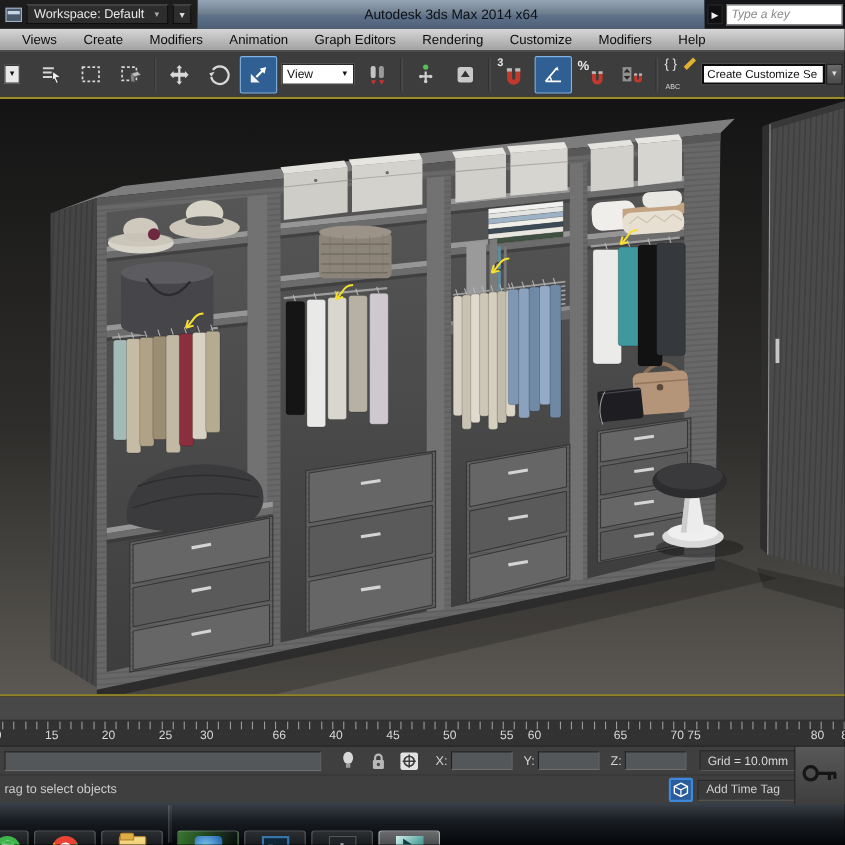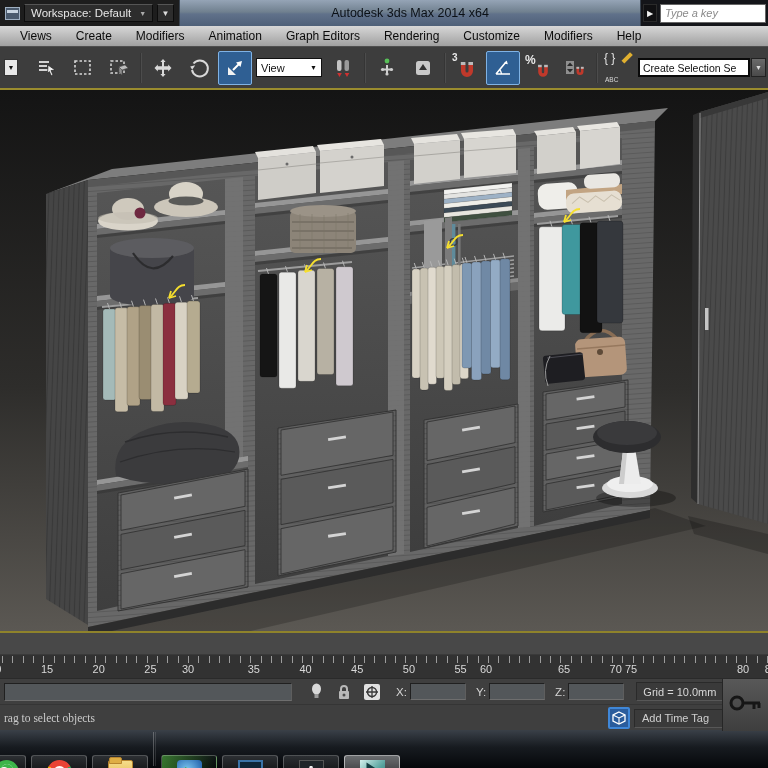--- a/index.html
+++ b/index.html
@@ -65,21 +65,21 @@
   .srow1 { border-bottom:1px solid #353535; }
   .sunken { background:#53575a; border:1px solid #202020; border-bottom-color:#6e6e6e; border-right-color:#5e5e5e; }
   .listener { width:288px; height:18px; margin-right:10px; }
   .sicon { width:20px; height:20px; display:flex; align-items:center; justify-content:center; margin:0 4px; }
   .axlbl { color:#d4d4d4; font-size:11.5px; margin:0 3px 0 10px; }
   .axfield { width:56px; height:17px; }
   .gridbox { width:88px; height:19px; background:#3a3a3a; border:1px solid #2a2a2a; border-bottom-color:#575757;
     color:#d8d8d8; font-size:11px; display:flex; align-items:center; padding:0 6px; margin-left:12px; white-space:nowrap; }
   .keybtn { position:absolute; right:0; top:0; width:46px; height:52px; background:linear-gradient(#585858,#3e3e3e);
     border-left:1px solid #262626; display:flex; align-items:center; justify-content:center; }
-  .prompt { color:#cbcbcb; font-size:11.5px;font-family:Liberation Serif, serif; }
+  .prompt { color:#cbcbcb; font-size:11.5px; }
   .isobtn { width:22px; height:22px; border:2px solid #3f87d8; background:#2a5c9c; border-radius:2px;
     display:flex; align-items:center; justify-content:center; margin-right:4px; }
   .timetag { width:96px; height:19px; background:#3a3a3a; border:1px solid #2a2a2a; border-bottom-color:#575757;
     color:#cfcfcf; font-size:11px; display:flex; align-items:center; padding:0 7px; white-space:nowrap; }
   .spacer { flex:1; }
 
   
   .taskbar { height:38px; background:linear-gradient(#3a4048,#171b20 45%,#05070a); display:flex; align-items:center;
     padding-left:0; gap:5px; overflow:hidden; }
   .task { width:56px; height:34px; border:1px solid rgba(255,255,255,.25); border-radius:3px;
@@ -255,21 +255,21 @@
         <rect x="16.9" y="9.8" width="2.8" height="2" fill="#bbb"></rect>
     </svg>
   </div>
   <div class="tsep"></div>
   <div class="tbtn">
     <span style="position:absolute;left:2px;top:0;font-size:12px;color:#e0e0e0">{ }</span>
     <div style="position:absolute;right:3px;top:5px;width:12px;height:3.5px;background:#e0b030;transform:rotate(-45deg)"></div>
     <span style="position:absolute;left:3px;bottom:2px;font-size:6.5px;color:#d8d8d8;letter-spacing:0">ABC</span>
   </div>
   <div class="combo-selset">
-    <span>Create Selection Se</span>
+    <span>Create Customize Se</span>
   </div>
   <div class="selset-arr">▼</div>
 
 </div>
 
 <div class="viewport">
 <svg id="scene" viewBox="0 0 768 541" preserveAspectRatio="none">
   <defs>
     <linearGradient id="bgGrad" x1="0" y1="0" x2="0" y2="1">
       <stop offset="0" stop-color="#141414"></stop>
@@ -648,21 +648,21 @@
     <div class="tick" style="left: 725.8px;"></div>
     <div class="tick" style="left: 736.14px;"></div>
     <div class="tick" style="left: 746.48px;"></div>
     <div class="tick" style="left: 756.82px;"></div>
     <div class="tick" style="left: 767.16px;"></div>
     <div class="ticklabel" style="left: -4.7px;">10</div>
     <div class="ticklabel" style="left: 47px;">15</div>
     <div class="ticklabel" style="left: 98.7px;">20</div>
     <div class="ticklabel" style="left: 150.4px;">25</div>
     <div class="ticklabel" style="left: 188px;">30</div>
-    <div class="ticklabel" style="left: 253.8px;">35</div>
+    <div class="ticklabel" style="left: 253.8px;">66</div>
     <div class="ticklabel" style="left: 305.5px;">40</div>
     <div class="ticklabel" style="left: 357.2px;">45</div>
     <div class="ticklabel" style="left: 408.9px;">50</div>
     <div class="ticklabel" style="left: 460.6px;">55</div>
     <div class="ticklabel" style="left: 486px;">60</div>
     <div class="ticklabel" style="left: 564px;">65</div>
     <div class="ticklabel" style="left: 615.7px;">70</div>
     <div class="ticklabel" style="left: 631px;">75</div>
     <div class="ticklabel" style="left: 719.1px; padding-left: 48px;">80</div>
     <div class="ticklabel" style="left: 770.8px;">85</div>

